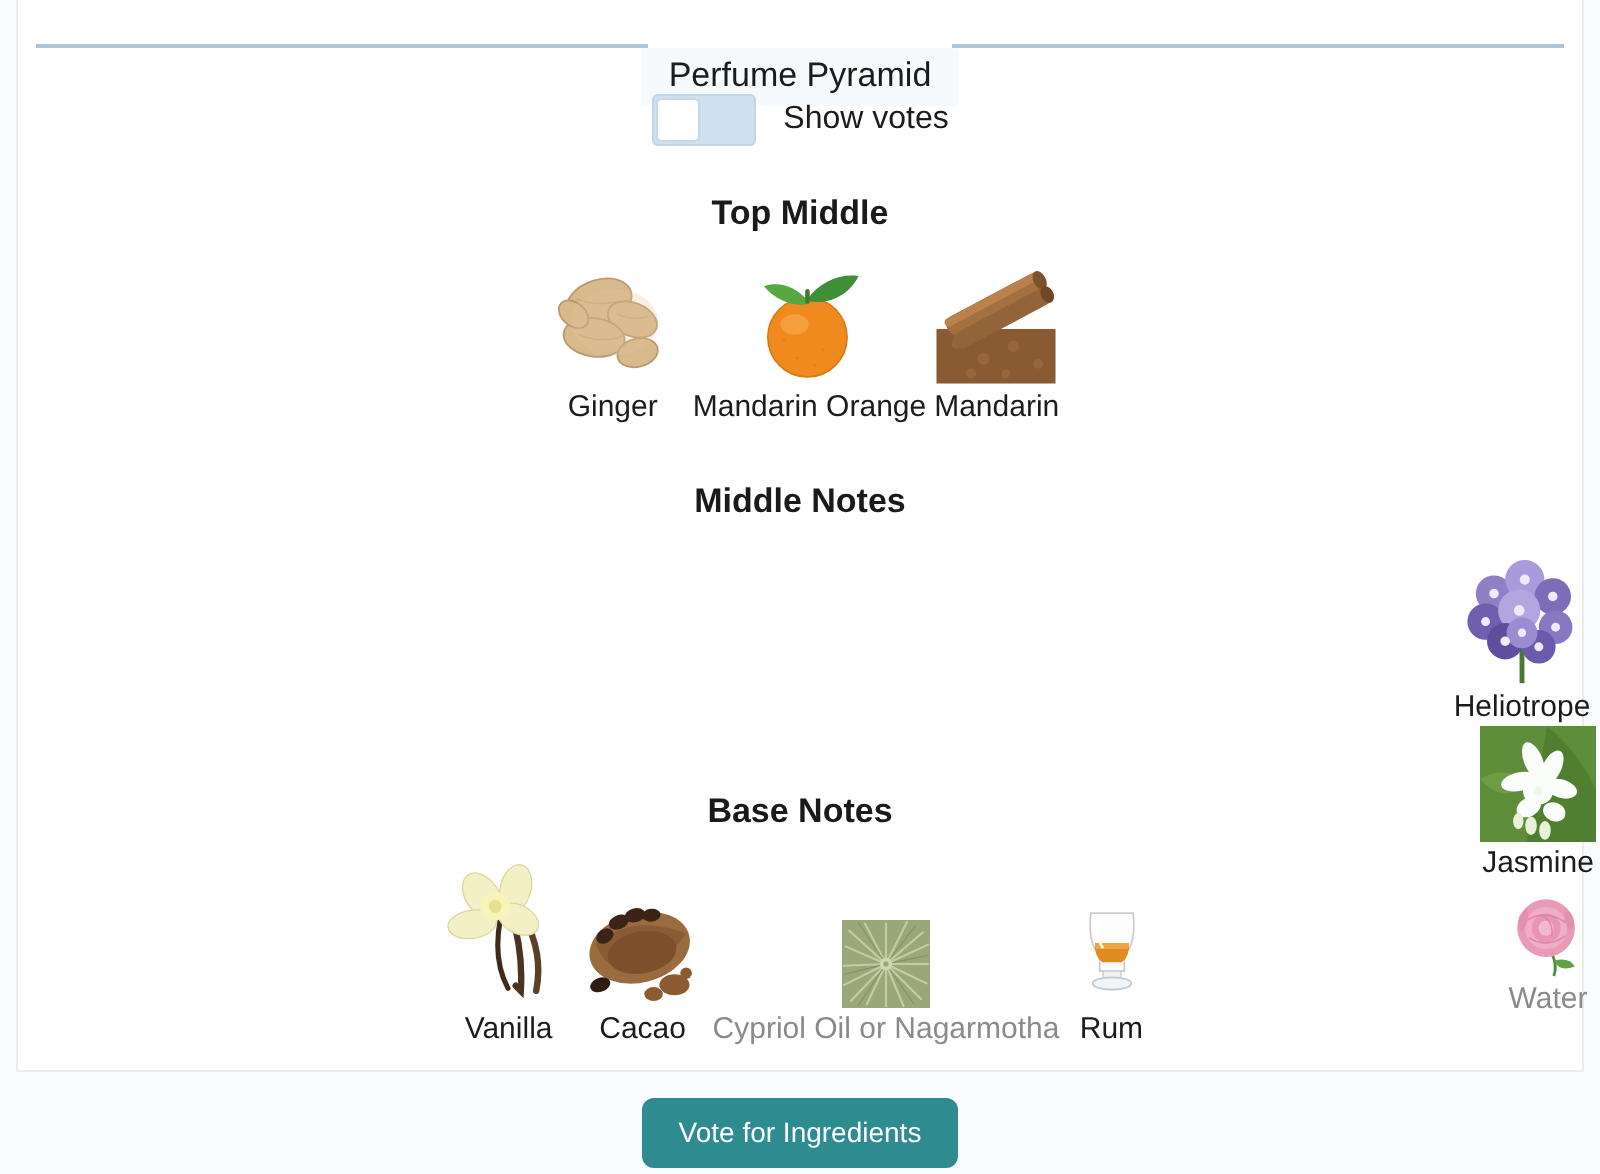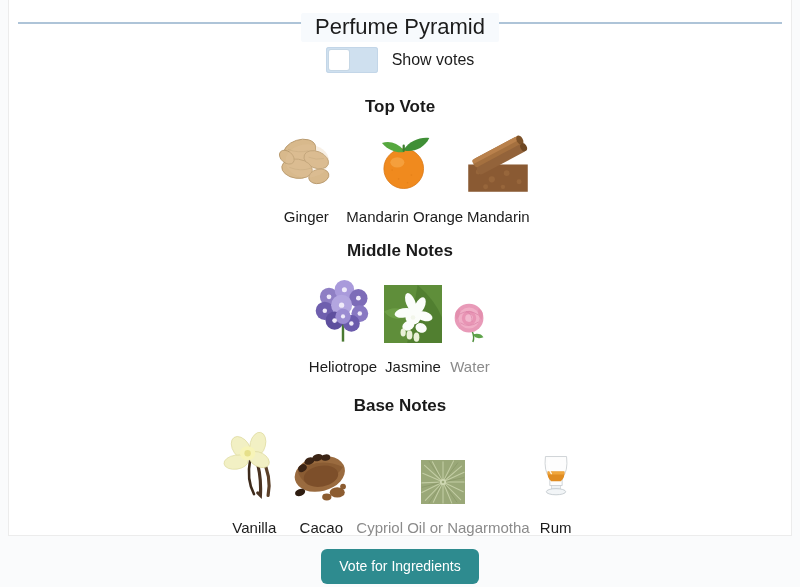--- a/index.html
+++ b/index.html
@@ -39,25 +39,25 @@
     position: absolute;
     top: 14px;
     height: 2px;
     background: #aec4d8;
   }
   .panel-rule.left  { left: 18px;  width: 306px; }
   .panel-rule.right { left: 476px; width: 306px; }
   .panel-title {
     position: absolute;
     left: 50%;
-    top: 5px;
+    top: 16px;
     transform: translateX(-50%);
     background: #f7fafd;
     padding: 3px 14px 4px 14px;
-    font-size: 22px;
+    font-size: 17px;
     color: #1c1c1c;
     white-space: nowrap;
     line-height: 22px;
     border-radius: 2px;
   }
 
   
   .toggle-row {
     position: absolute;
     left: 0;
@@ -119,30 +119,30 @@
     padding: 0 2px;
   }
   .ing-img {
     display: block;
     line-height: 0;
   }
   .ing-label {
     font-size: 15px;
     color: #1c1c1c;
     line-height: 19px;
-    margin-top: 14px;
+    margin-top: 1px;
     white-space: nowrap;
   }
   .ing-label.muted { color: #8b8b8b; }
 
   
   #top-notes    { top: 96px; }
   #top-notes    .ingredient-row { margin-top: 11px; }
   #middle-notes { top: 240px; }
-  #middle-notes .ingredient-row { margin-top: 11px; }
+  #middle-notes .ingredient-row { margin-top: 11px; flex-direction: column; }
   #base-notes   { top: 395px; }
   #base-notes   .ingredient-row { margin-top: 11px; }
 
   
   .footer {
     position: absolute;
     left: 0;
     top: 549px;
     width: 800px;
     display: flex;
@@ -172,21 +172,21 @@
 </div>
 
 <div class="toggle-row">
   <div class="switch" style="background: rgb(207, 224, 239);">
     <div class="knob" style="background: rgb(255, 255, 255);"></div>
   </div>
   <span class="switch-label">Show votes</span>
 </div>
 
 <div class="section" id="top-notes">
-  <h2 class="section-title">Top Vote</h2>
+  <h2 class="section-title">Top Middle</h2>
   <div class="ingredient-row">
       <div class="ingredient">
         <span class="ing-img"><svg width="72" height="64" viewBox="0 0 100 100">
             <g fill="#d8b98c" stroke="#b89a6e" stroke-width="1.4">
               <ellipse cx="40" cy="34" rx="26" ry="17" transform="rotate(-18 40 34)"></ellipse>
               <ellipse cx="66" cy="48" rx="20" ry="13" transform="rotate(22 66 48)"></ellipse>
               <ellipse cx="36" cy="62" rx="24" ry="15" transform="rotate(8 36 62)"></ellipse>
               <ellipse cx="70" cy="74" rx="16" ry="11" transform="rotate(-14 70 74)"></ellipse>
               <ellipse cx="20" cy="44" rx="13" ry="9" transform="rotate(40 20 44)"></ellipse>
             </g>

